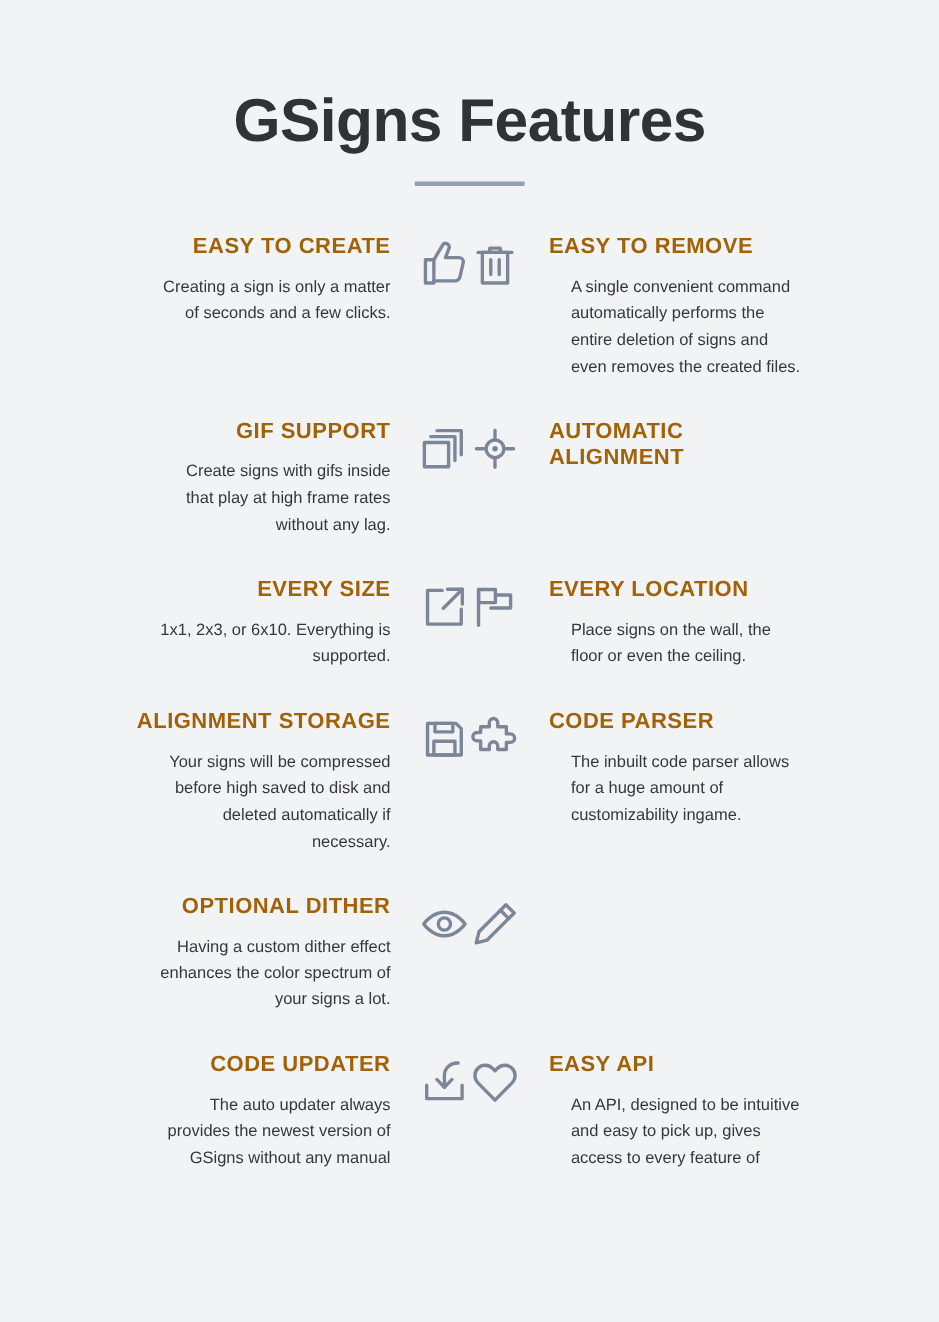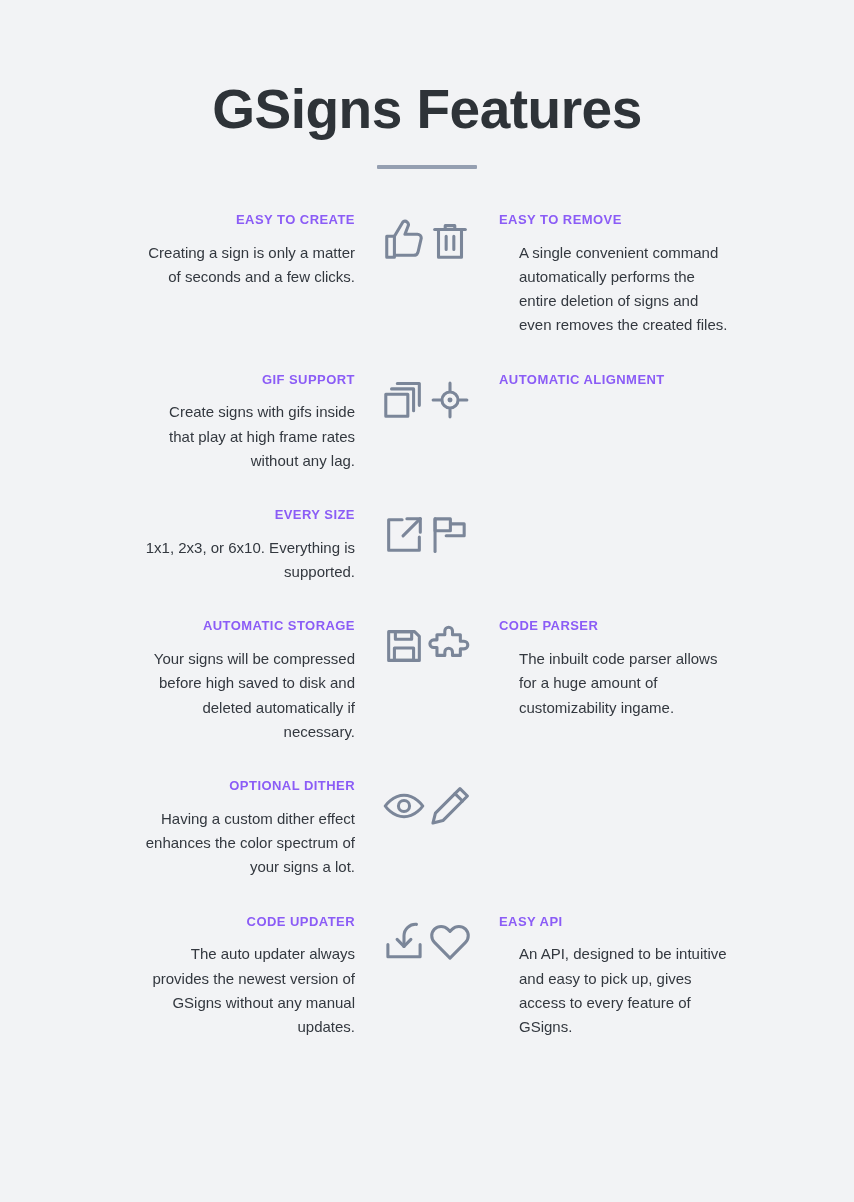--- a/index.html
+++ b/index.html
@@ -77,23 +77,23 @@
     color: #7b8699;
     display: flex;
     align-items: center;
     justify-content: center;
   }
   .feature-icon svg { display: block; }
 
   .feature-text { width: 260px; }
 
   .feature-title {
-    font-size: 13px;
+    font-size: 20px;
     font-weight: bold;
-    color: #8b5cf6;
+    color: #a16207;
     letter-spacing: 0.45px;
     line-height: 1.2;
     margin-bottom: 13px;
   }
 
   .feature-desc {
     font-size: 15px;
     color: #33383f;
     line-height: 1.62;
     margin-left: 20px;
@@ -183,34 +183,38 @@
         </div>
       </div>
       <div class="feature right">
         <div class="feature-icon">
           <svg width="46" height="46" viewBox="0 0 24 24" fill="none" stroke="currentColor" stroke-width="1.6" stroke-linecap="round" stroke-linejoin="round">
             <path d="M4.2 3.6v17"></path>
             <rect x="4.2" y="3.6" width="8" height="6.2"></rect>
             <path d="M12.2 6.2h7.2v6.2h-9.4"></path>
           </svg>
         </div>
+        <div class="feature-text">
+          <div class="feature-title">EVERY LOCATION</div>
+          <div class="feature-desc">Place signs on the wall, the floor or even the ceiling.</div>
+        </div>
       </div>
     </div>
 
     <div class="feature-row">
       <div class="feature left">
         <div class="feature-icon">
           <svg width="46" height="46" viewBox="0 0 24 24" fill="none" stroke="currentColor" stroke-width="1.6" stroke-linecap="round" stroke-linejoin="round">
             <path d="M4 4.5h13.5L20 7v12.5H4z"></path>
             <path d="M7.5 4.5h8.5v4H7.5z"></path>
             <path d="M7 13h10v6.5H7z"></path>
           </svg>
         </div>
         <div class="feature-text">
-          <div class="feature-title">AUTOMATIC STORAGE</div>
+          <div class="feature-title">ALIGNMENT STORAGE</div>
           <div class="feature-desc">Your signs will be compressed before high saved to disk and deleted automatically if necessary.</div>
         </div>
       </div>
       <div class="feature right">
         <div class="feature-icon">
           <svg width="46" height="46" viewBox="0 0 24 24" fill="none" stroke="currentColor" stroke-width="1.6" stroke-linecap="round" stroke-linejoin="round">
             <path d="M9.3 4.2a2 2 0 0 1 4 0v1.9h4.1v3.4h1.9a2 2 0 0 1 0 4h-1.9v3.4h-4.1v-1.7a2 2 0 0 0-4 0v1.7H5.2v-4.1H3.5a2 2 0 0 1 0-4h1.7V6.1h4.1z"></path>
           </svg>
         </div>
         <div class="feature-text">

